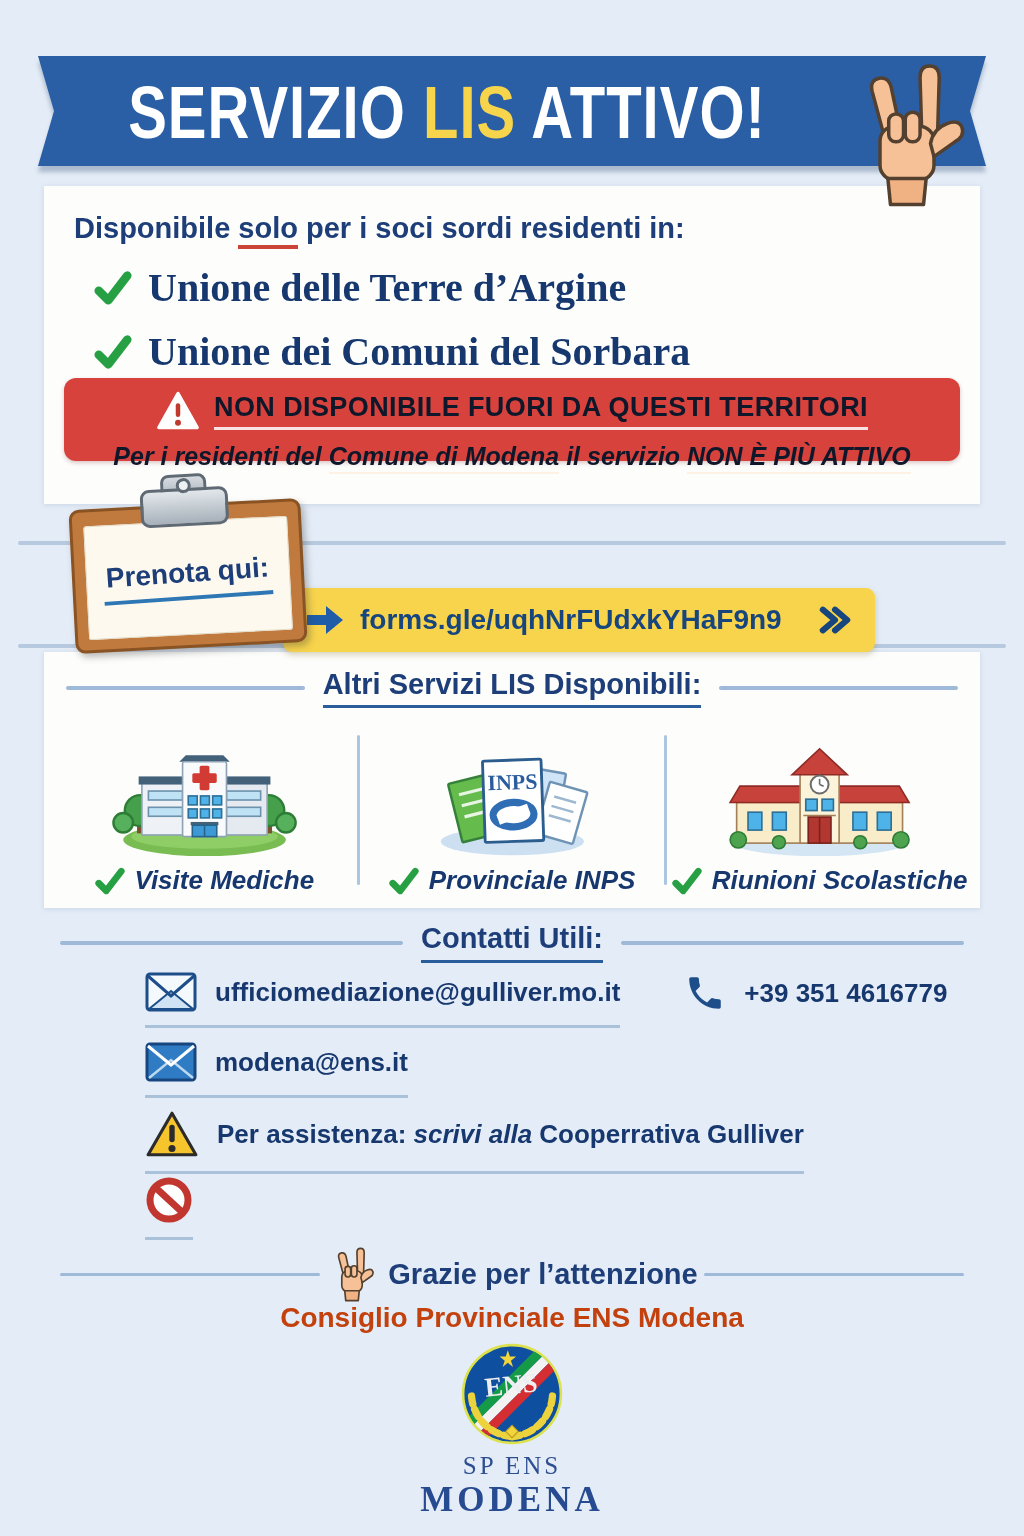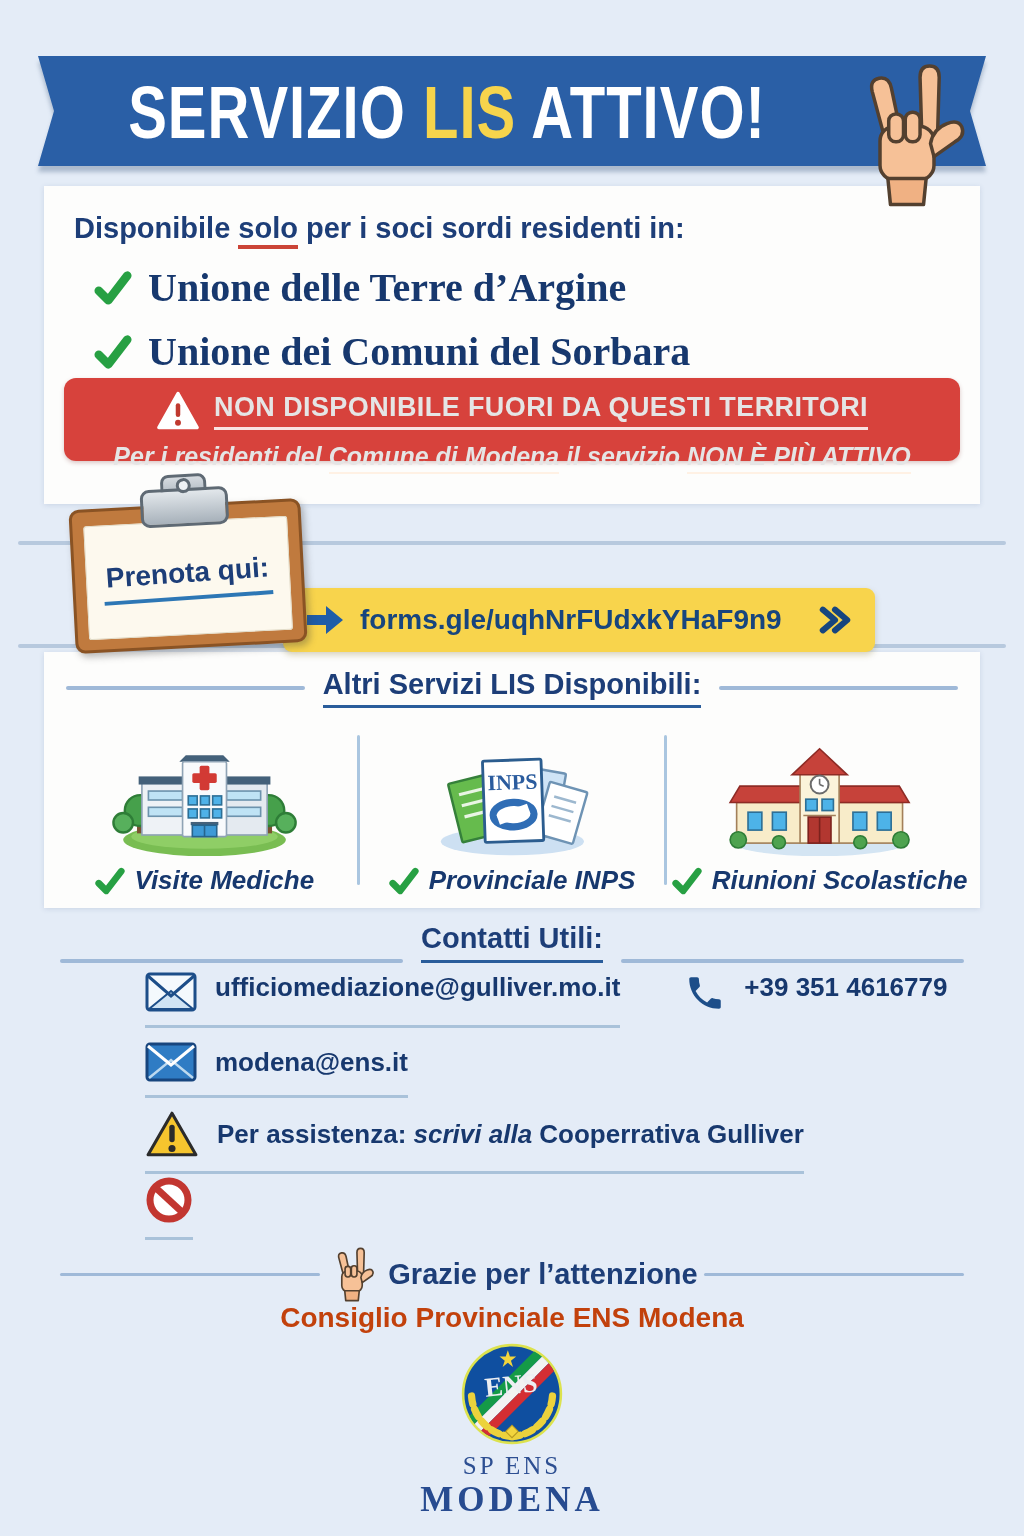--- a/index.html
+++ b/index.html
@@ -29,21 +29,21 @@
     color:#1d3e78; white-space:nowrap; }
   .intro .solo { font-weight:800; border-bottom:4px solid #cb4437; padding-bottom:1px; }
   .checks { position:absolute; left:50px; top:78px; display:flex; flex-direction:column; gap:17px; }
   .check-row { display:flex; align-items:center; gap:16px; font-size:40px; color:#17386e;font-family:Liberation Serif, serif; }
   .check-row .lead { font-weight:800; }
   .check-row .rest { font-weight:600; }
   .check-icon { width:38px; height:38px; flex:0 0 auto; }
 
   .alert-box { position:absolute; left:20px; top:192px; right:20px; height:83px;
     background:#d7423c; border-radius:12px; padding:13px 18px 16px;
-    text-align:center; color:#e5e5e5; box-shadow:0 2px 4px rgba(120,40,40,.25); }
+    text-align:center; color:#0f172a; box-shadow:0 2px 4px rgba(120,40,40,.25); }
   .alert-line1 { display:inline-flex; align-items:center; gap:14px; }
   .alert-line1 .t { font-size:27px; font-weight:800; letter-spacing:.4px;
     border-bottom:3px solid rgba(255,255,255,.85); padding-bottom:4px; white-space:nowrap; }
   .alert-tri { width:44px; height:40px; flex:0 0 auto; }
   .alert-line2 { margin-top:7px; font-size:25px; font-style:italic; font-weight:600; white-space:nowrap; }
   .alert-line2 .u { border-bottom:2px solid rgba(255,240,225,.9); padding-bottom:2px; }
   .alert-line2 .b { font-weight:900; border-bottom:2px solid rgba(255,240,225,.9); padding-bottom:2px; }
 
   
   .hline { position:absolute; left:18px; width:988px; height:4px; background:#b7c9de; border-radius:2px; }
@@ -81,28 +81,28 @@
     border-bottom:3px solid #2a5d9b; padding-bottom:4px; white-space:nowrap; }
   .svc-cols { display:flex; align-items:stretch; margin-top:8px; height:188px; padding:0 8px; }
   .svc-col { flex:1; display:flex; flex-direction:column; align-items:center; justify-content:flex-end; gap:4px; }
   .vrule { width:3px; height:150px; background:#aac6e0; border-radius:2px; align-self:center; }
   .illus { height:122px; }
   .svc-label { display:flex; align-items:center; gap:10px; font-size:26px; font-weight:800;
     font-style:italic; color:#17386e; padding-bottom:8px; white-space:nowrap; }
   .check-icon.sm { width:30px; height:30px; }
 
   
-  .ct-head { position:absolute; top:922px; left:60px; right:60px; display:flex; align-items:flex-end; gap:18px; }
+  .ct-head { position:absolute; top:922px; left:60px; right:60px; display:flex; align-items:center; gap:18px; }
   .ct-title { font-size:29px; font-weight:800; color:#1d3e78;
     border-bottom:3px solid #2a5d9b; padding-bottom:5px; white-space:nowrap; }
   .c-row { position:absolute; display:flex; align-items:center; gap:18px;
     font-size:26px; font-weight:700; color:#17386e; white-space:nowrap; }
   .c-underline { padding-bottom:13px; border-bottom:3px solid #a9c2da; }
   .row1 { left:145px; top:972px; align-items:flex-start; gap:64px; border-bottom:none; }
-  .grp { display:flex; gap:18px; }
+  .grp { display:flex; align-items:center; gap:18px; }
   .row2 { left:145px; top:1042px; }
   .row3 { left:145px; top:1110px; font-size:26px;align-items:center; }
   .row4 { left:145px; top:1176px; }
   .mix .b { font-weight:800; }
   .mix .i { font-style:italic; font-weight:600; }
   .env { width:52px; height:40px; flex:0 0 auto; }
   .phone-icon { width:42px; height:42px; flex:0 0 auto; }
   .tri { width:54px; height:48px; flex:0 0 auto; }
   .noentry { width:48px; height:48px; flex:0 0 auto; }
 

